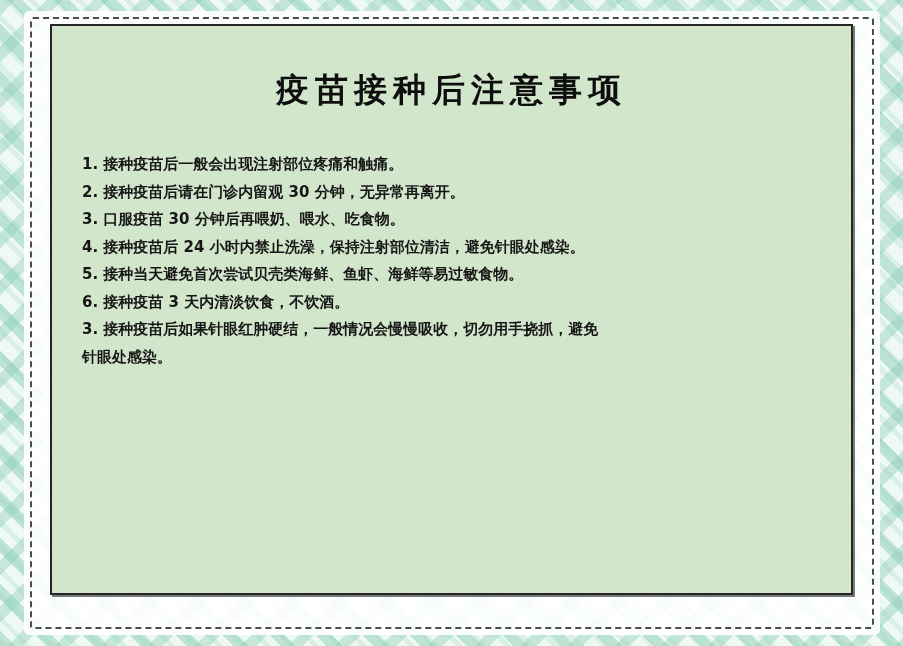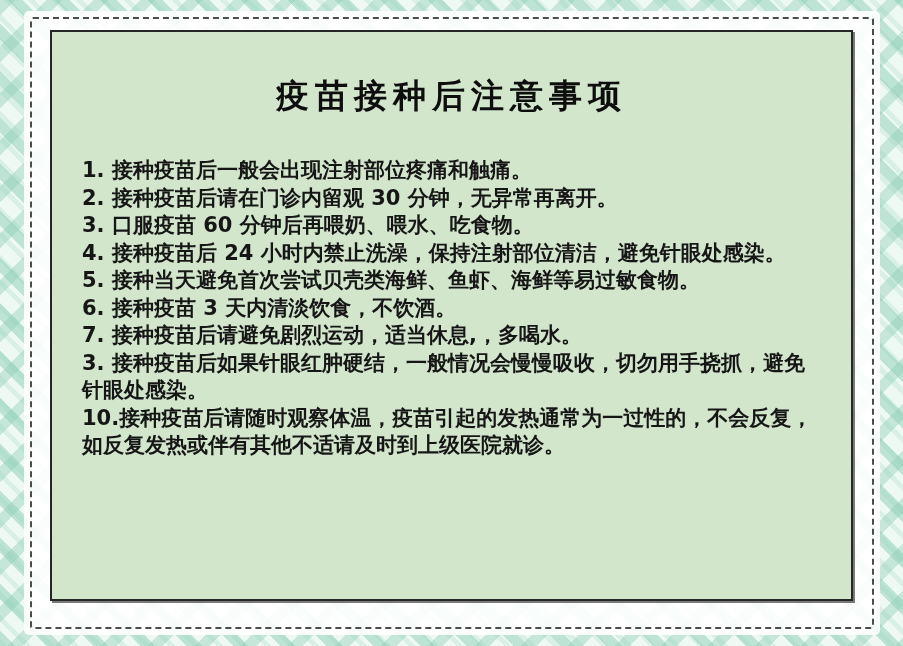--- a/index.html
+++ b/index.html
@@ -28,63 +28,60 @@
   }
   .stitch {
     position: absolute; inset: 6px;
     border: 2px dashed #4c4c4c;
     border-radius: 3px;
     pointer-events: none;
   }
 
   
   .card {
-    position: absolute; left: 26px; top: 19px;
+    position: absolute; left: 26px; top: 13px;
     width: 803px; height: 571px;
     box-sizing: border-box;
     background: #d2e6cb;
     border: 2px solid #262626;
     box-shadow: 2px 2px 0 rgba(35,35,35,0.6);
     padding: 42px 30px 0 30px;
   }
 
   .title {
     margin: 0;
     text-align: center;
     font-size: 33px;
     font-weight: bold;
     letter-spacing: 6px;
     color: #0e0e0e;
   }
 
   .list {
     margin-top: 38px;
-    font-size: 21px;
+    font-size: 15px;
     line-height: 27.5px;
     font-weight: 600;
     color: #161616;
   }
   .item { white-space: pre-wrap; }
 </style>
 </head>
 <body>
 
 <div class="bg">
   <div class="paper">
     <div class="stitch"></div>
     <div class="card">
       <h1 class="title">疫苗接种后注意事项</h1>
       <div class="list">
           <div class="item">1. 接种疫苗后一般会出现注射部位疼痛和触痛。</div>
           <div class="item">2. 接种疫苗后请在门诊内留观 30 分钟，无异常再离开。</div>
-          <div class="item">3. 口服疫苗 60 分钟后再喂奶、喂水、吃食物。</div>
+          <div class="item">3. 口服疫苗 30 分钟后再喂奶、喂水、吃食物。</div>
           <div class="item">4. 接种疫苗后 24 小时内禁止洗澡，保持注射部位清洁，避免针眼处感染。</div>
           <div class="item">5. 接种当天避免首次尝试贝壳类海鲜、鱼虾、海鲜等易过敏食物。</div>
           <div class="item">6. 接种疫苗 3 天内清淡饮食，不饮酒。</div>
-          <div class="item">7. 接种疫苗后请避免剧烈运动，适当休息,，多喝水。</div>
           <div class="item">3. 接种疫苗后如果针眼红肿硬结，一般情况会慢慢吸收，切勿用手挠抓，避免
 针眼处感染。</div>
-          <div class="item">10.接种疫苗后请随时观察体温，疫苗引起的发热通常为一过性的，不会反复，
-如反复发热或伴有其他不适请及时到上级医院就诊。</div>
         </div>
     </div>
   </div>
 </div>
 
 </body></html>

